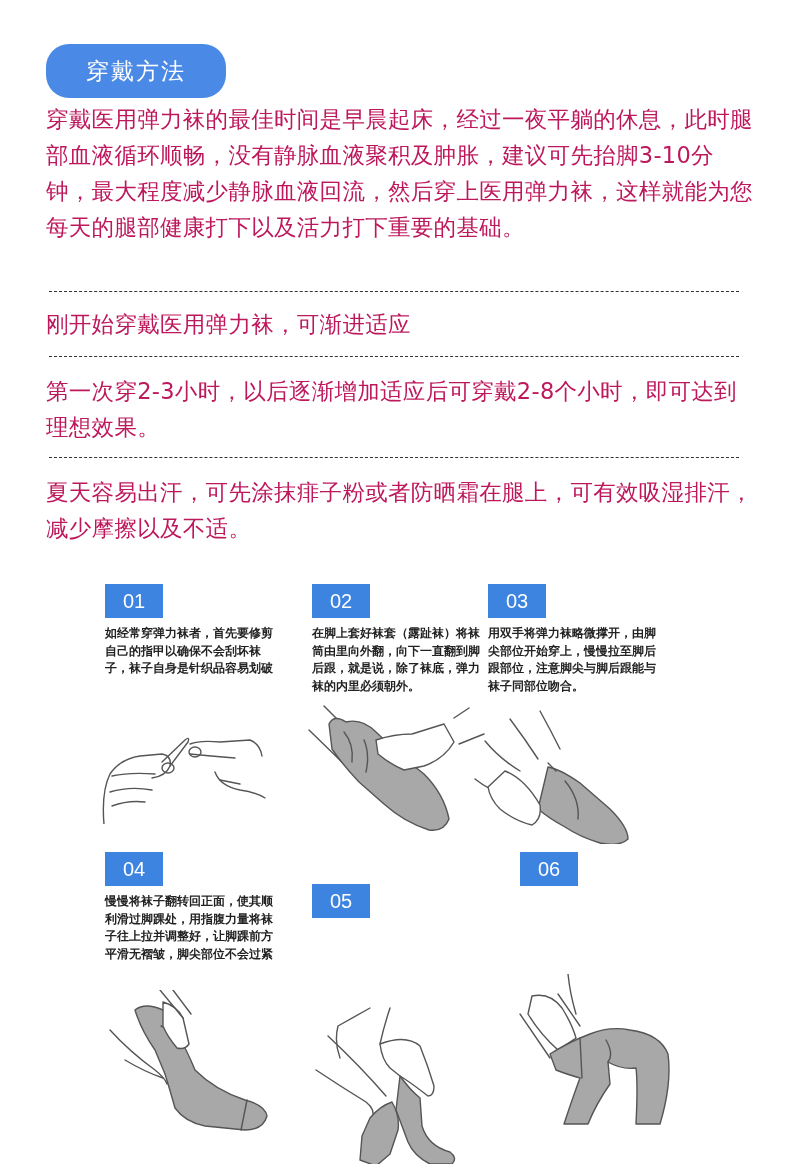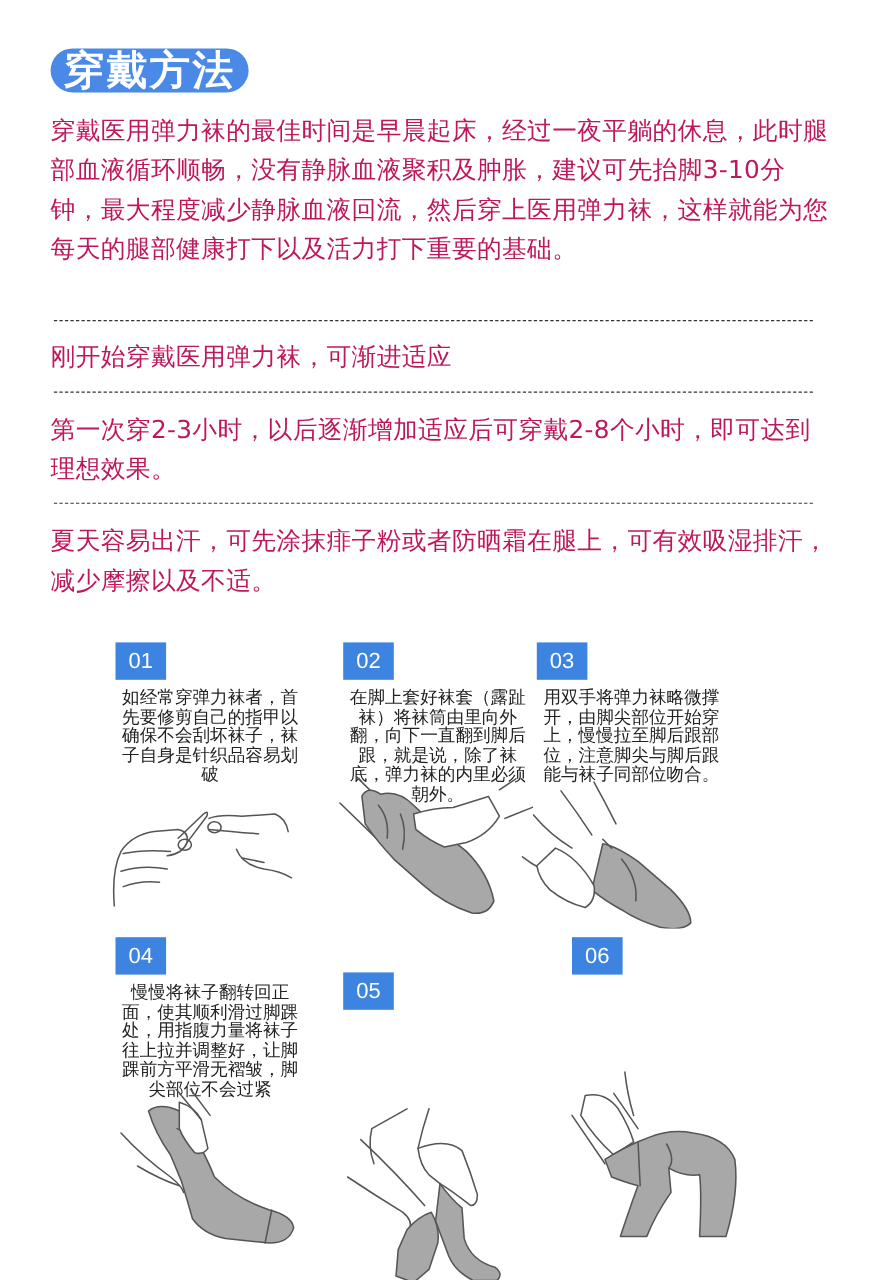--- a/index.html
+++ b/index.html
@@ -1,24 +1,24 @@
 <!DOCTYPE html>
 <html><head>
   <meta charset="utf-8">
   <style>
     * { margin: 0; padding: 0; box-sizing: border-box; }
     html, body { width: 790px; height: 1164px; background: #ffffff; overflow: hidden; }
     body { position: relative; font-family: "DejaVu Sans", "Liberation Sans", sans-serif; color: #1a1a1a; }
 
     .title-pill {
       position: absolute; left: 46px; top: 44px;
-      width: 180px; height: 40px;
+      width: 180px; height: 54px;
       background: #4a8ae6; border-radius: 23px;
-      color: #ffffff; font-size: 37px; letter-spacing: 2px;
-      display: flex; align-items: center; justify-content: center; font-weight: bold;
+      color: #ffffff; font-size: 23px; letter-spacing: 2px;
+      display: flex; align-items: center; justify-content: center;
     }
 
     .para {
       position: absolute; left: 46px; width: 712px;
       font-size: 22.5px; line-height: 36px; color: #be185d;
       letter-spacing: 0.3px;
     }
     .p-intro { top: 101px; }
     .p-start { top: 307px; font-family: Liberation Serif, serif; }
     .p-first { top: 373px; }
@@ -29,28 +29,28 @@
       border-top: 1px dashed #333;
     }
     .d1 { top: 291px; }
     .d2 { top: 356px; }
     .d3 { top: 457px; }
 
     .step {
       position: absolute; width: 200px;
     }
     .step-num {
-      display: inline-block; width: 46px; height: 34px;
+      display: inline-block; width: 58px; height: 34px;
       background: #3d83e0; color: #fff; font-size: 20px;
       line-height: 34px; text-align: center;
       font-family: "Liberation Sans", sans-serif;
     }
     .step-text {
-      margin-top: 7px; font-size: 16px; line-height: 17.5px; color: #222;
-      width: 172px; font-weight: normal; text-align: center;
+      margin-top: 7px; font-size: 12px; line-height: 17.5px; color: #222;
+      width: 172px; font-weight: bold;
     }
     .step-illus { position: absolute; }
 
     .s1 { left: 105px; top: 584px; }
     .s2 { left: 312px; top: 584px; }
     .s3 { left: 488px; top: 584px; }
     .s4 { left: 105px; top: 852px; }
     .s5 { left: 312px; top: 852px; margin-top: 32px; }
     .s6 { left: 520px; top: 852px; }
 

